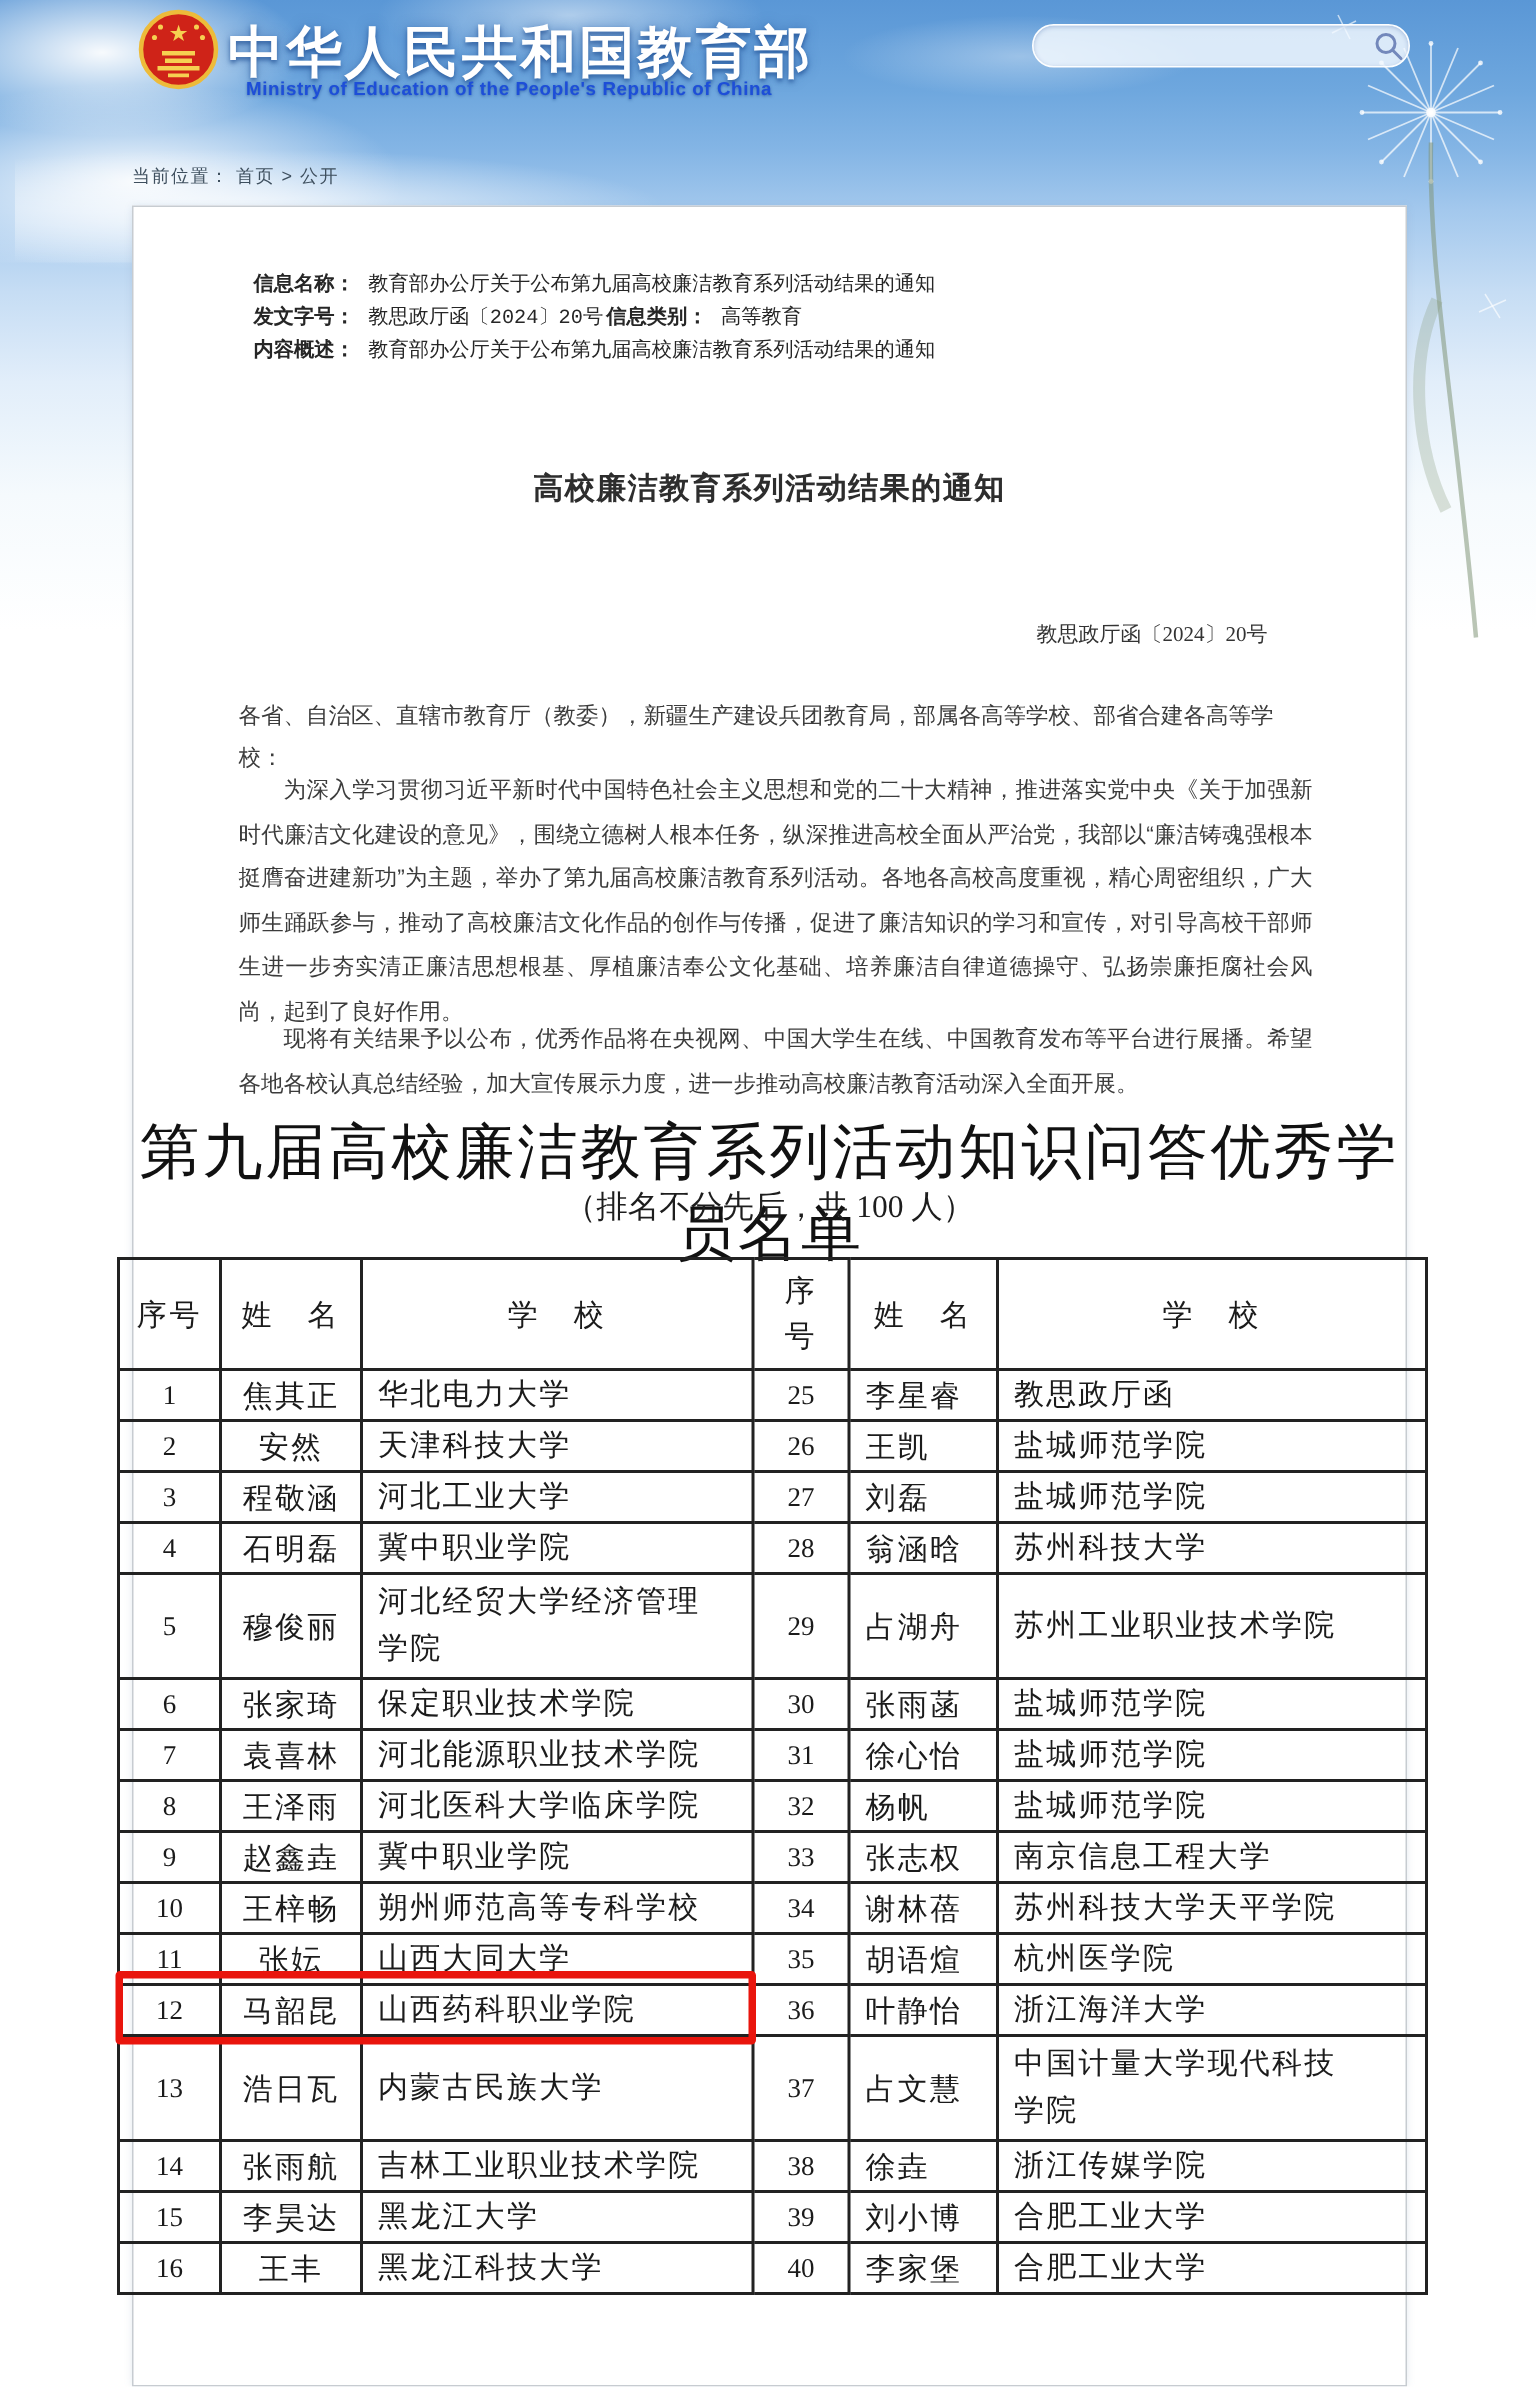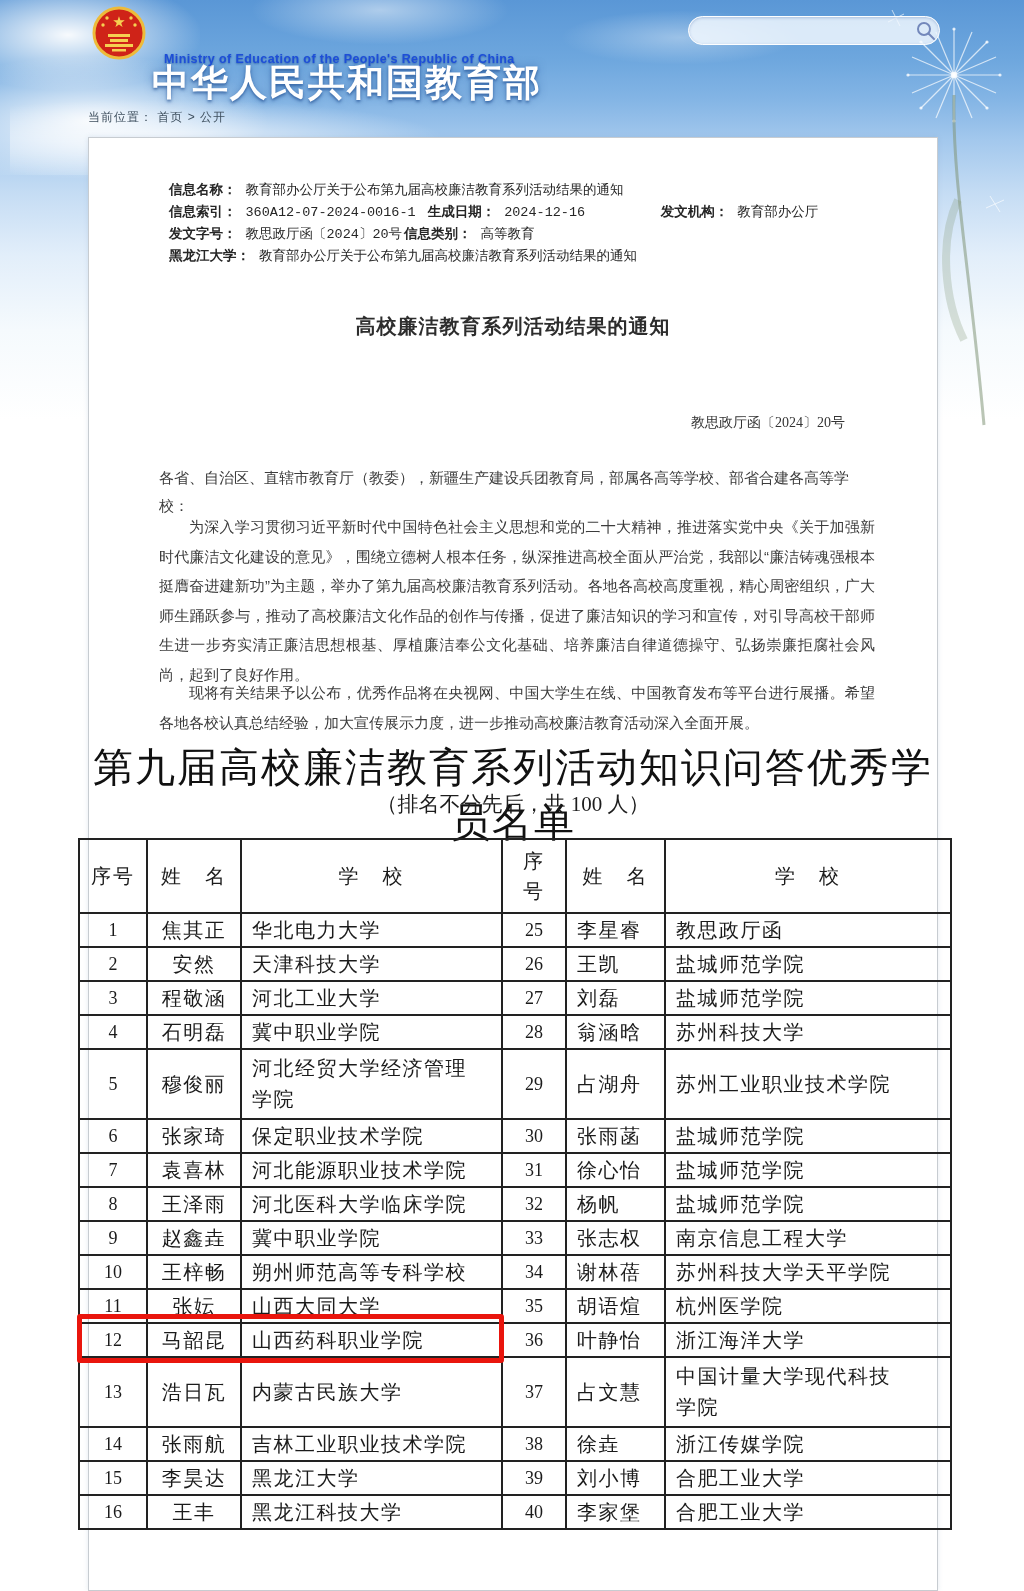--- a/index.html
+++ b/index.html
@@ -22,21 +22,21 @@
     background:radial-gradient(ellipse, rgba(255,255,255,.5), rgba(255,255,255,0) 70%); }
   .cloud4 { left:560px; top:10px; width:240px; height:55px;
     background:radial-gradient(ellipse, rgba(255,255,255,.35), rgba(255,255,255,0) 70%); }
   .dandelion { position:absolute; right:0; top:0; }
 
   
   .hero { position:absolute; left:0; top:0; width:1024px; height:140px; }
   .emblem { position:absolute; left:92px; top:5px; width:54px; height:58px; }
   .site-title { position:absolute; left:152px; top:10px; font-size:37px; font-weight:700;
     color:#ffffff; letter-spacing:2px;
-    text-shadow:0 2px 3px rgba(25,70,140,.65), 0 0 8px rgba(40,90,160,.5);margin-top:48px; }
+    text-shadow:0 2px 3px rgba(25,70,140,.65), 0 0 8px rgba(40,90,160,.5); }
   .site-subtitle { position:absolute; left:164px; top:52px; font-size:12.5px; font-weight:700;
     color:#1d4ed8; letter-spacing:.4px; text-shadow:0 1px 2px rgba(25,70,140,.6); }
   .search { position:absolute; left:688px; top:16px; width:252px; height:29px;
     background:rgba(245,250,255,.82); border:1px solid #fdfeff; border-radius:15px;
     box-shadow:inset 0 1px 3px rgba(110,140,190,.45); display:flex; align-items:center; }
   .search input { flex:1; border:none; outline:none; background:transparent; height:100%;
     padding:0 6px 0 14px; font-size:13px; color:#345; }
   .search .mag { width:26px; height:22px; cursor:pointer; flex:0 0 auto; }
 
   .breadcrumb { position:absolute; left:88px; top:109px; font-size:12px; color:#3e4f5e;
@@ -173,27 +173,24 @@
     <a>公开</a>
   </div>
 
   <div class="card">
 
     <div class="meta">
       <div class="meta-line">
         <span class="ml">信息名称：</span><span class="mv">教育部办公厅关于公布第九届高校廉洁教育系列活动结果的通知</span>
       </div>
       <div class="meta-line">
-        <span class="f1"><span class="ml">信息索引：</span><span class="mv">360A12-07-2024-0016-1</span></span><span class="f2"><span class="ml">生成日期：</span><span class="mv">2024-12-16</span></span><span><span class="ml">发文机构：</span><span class="mv">教育部办公厅</span></span>
-      </div>
-      <div class="meta-line">
         <span class="ml">发文字号：</span><span class="mv">教思政厅函〔2024〕20号</span><span class="ml" style="margin-left:2px">信息类别：</span><span class="mv">高等教育</span>
       </div>
       <div class="meta-line">
-        <span class="ml">黑龙江大学：</span><span class="mv">教育部办公厅关于公布第九届高校廉洁教育系列活动结果的通知</span>
+        <span class="ml">内容概述：</span><span class="mv">教育部办公厅关于公布第九届高校廉洁教育系列活动结果的通知</span>
       </div>
     </div>
 
     <div class="doc-title">
       <div>高校廉洁教育系列活动结果的通知</div>
     </div>
 
     <div class="doc-no">教思政厅函〔2024〕20号</div>
 
     <div class="salute">各省、自治区、直辖市教育厅（教委），新疆生产建设兵团教育局，部属各高等学校、部省合建各高等学校：</div>

